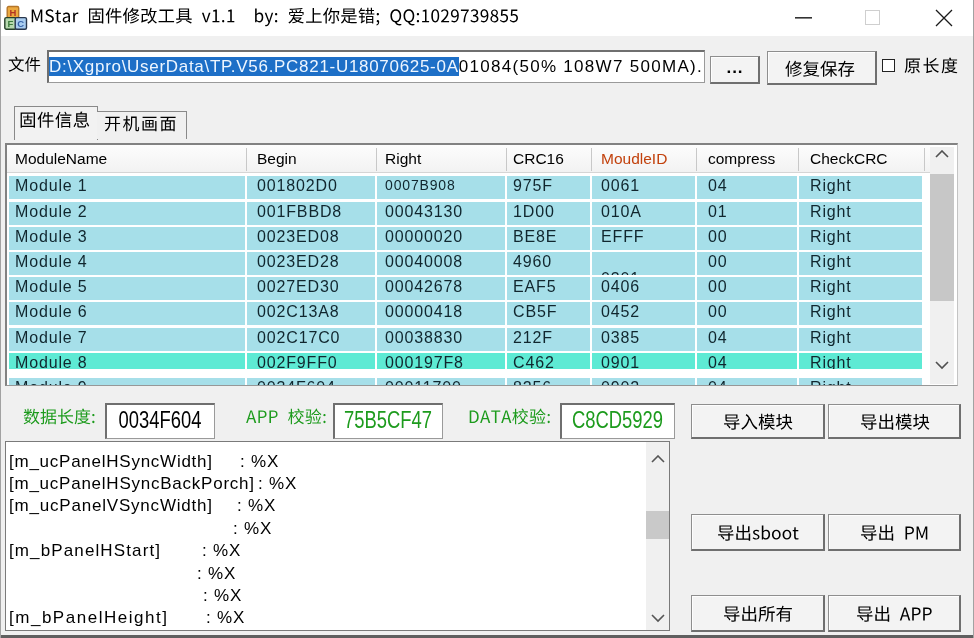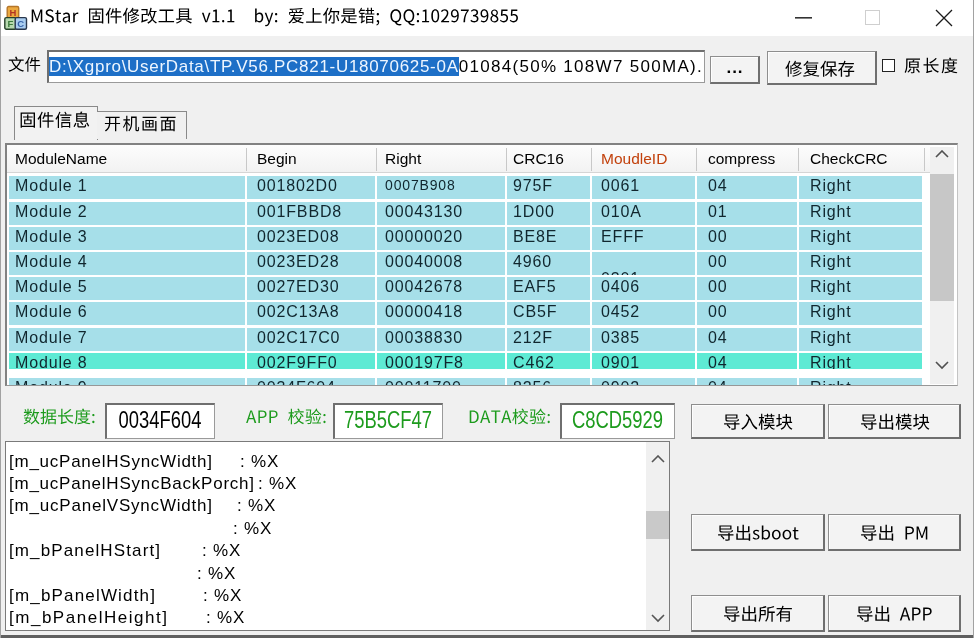--- a/index.html
+++ b/index.html
@@ -259,21 +259,20 @@
 <div style="position:absolute;left:8px;top:451.5px;font-size:17px;letter-spacing:0.75px;color:#000;white-space:pre;">[m_ucPanelHSyncWidth]</div>
 <div style="position:absolute;left:239px;top:451.5px;font-size:17px;letter-spacing:0.8px;color:#000;white-space:pre;">: %X</div>
 <div style="position:absolute;left:8px;top:473.9px;font-size:17px;letter-spacing:0.76px;color:#000;white-space:pre;">[m_ucPanelHSyncBackPorch]</div>
 <div style="position:absolute;left:257px;top:473.9px;font-size:17px;letter-spacing:0.8px;color:#000;white-space:pre;">: %X</div>
 <div style="position:absolute;left:8px;top:496.3px;font-size:17px;letter-spacing:0.8px;color:#000;white-space:pre;">[m_ucPanelVSyncWidth]</div>
 <div style="position:absolute;left:236px;top:496.3px;font-size:17px;letter-spacing:0.8px;color:#000;white-space:pre;">: %X</div>
 <div style="position:absolute;left:232px;top:518.7px;font-size:17px;letter-spacing:0.8px;color:#000;white-space:pre;">: %X</div>
 <div style="position:absolute;left:8px;top:541.1px;font-size:17px;letter-spacing:1.12px;color:#000;white-space:pre;">[m_bPanelHStart]</div>
 <div style="position:absolute;left:201px;top:541.1px;font-size:17px;letter-spacing:0.8px;color:#000;white-space:pre;">: %X</div>
 <div style="position:absolute;left:196px;top:563.5px;font-size:17px;letter-spacing:0.8px;color:#000;white-space:pre;">: %X</div>
-<div style="position:absolute;left:8px;top:585.9px;font-size:17px;letter-spacing:1.18px;color:#000;white-space:pre;">[m_bPanelWidth]</div>
 <div style="position:absolute;left:202px;top:585.9px;font-size:17px;letter-spacing:0.8px;color:#000;white-space:pre;">: %X</div>
 <div style="position:absolute;left:8px;top:608.3px;font-size:17px;letter-spacing:1.52px;color:#000;white-space:pre;">[m_bPanelHeight]</div>
 <div style="position:absolute;left:205px;top:608.3px;font-size:17px;letter-spacing:0.8px;color:#000;white-space:pre;">: %X</div>
 <div style="position:absolute;left:645px;top:442px;width:23px;height:188px;background:#f0f0f0;"></div>
 <svg style="position:absolute;left:650px;top:455px;" width="14" height="9">
       <path d="M1 7 L7 1 L13 7" stroke="#555" stroke-width="1.6" fill="none"></path>
     </svg>
 <div style="position:absolute;left:645px;top:511px;width:23px;height:28px;background:#c9c9c9;"></div>
 <svg style="position:absolute;left:650px;top:614px;" width="14" height="9">
       <path d="M1 1 L7 7 L13 1" stroke="#555" stroke-width="1.6" fill="none"></path>

